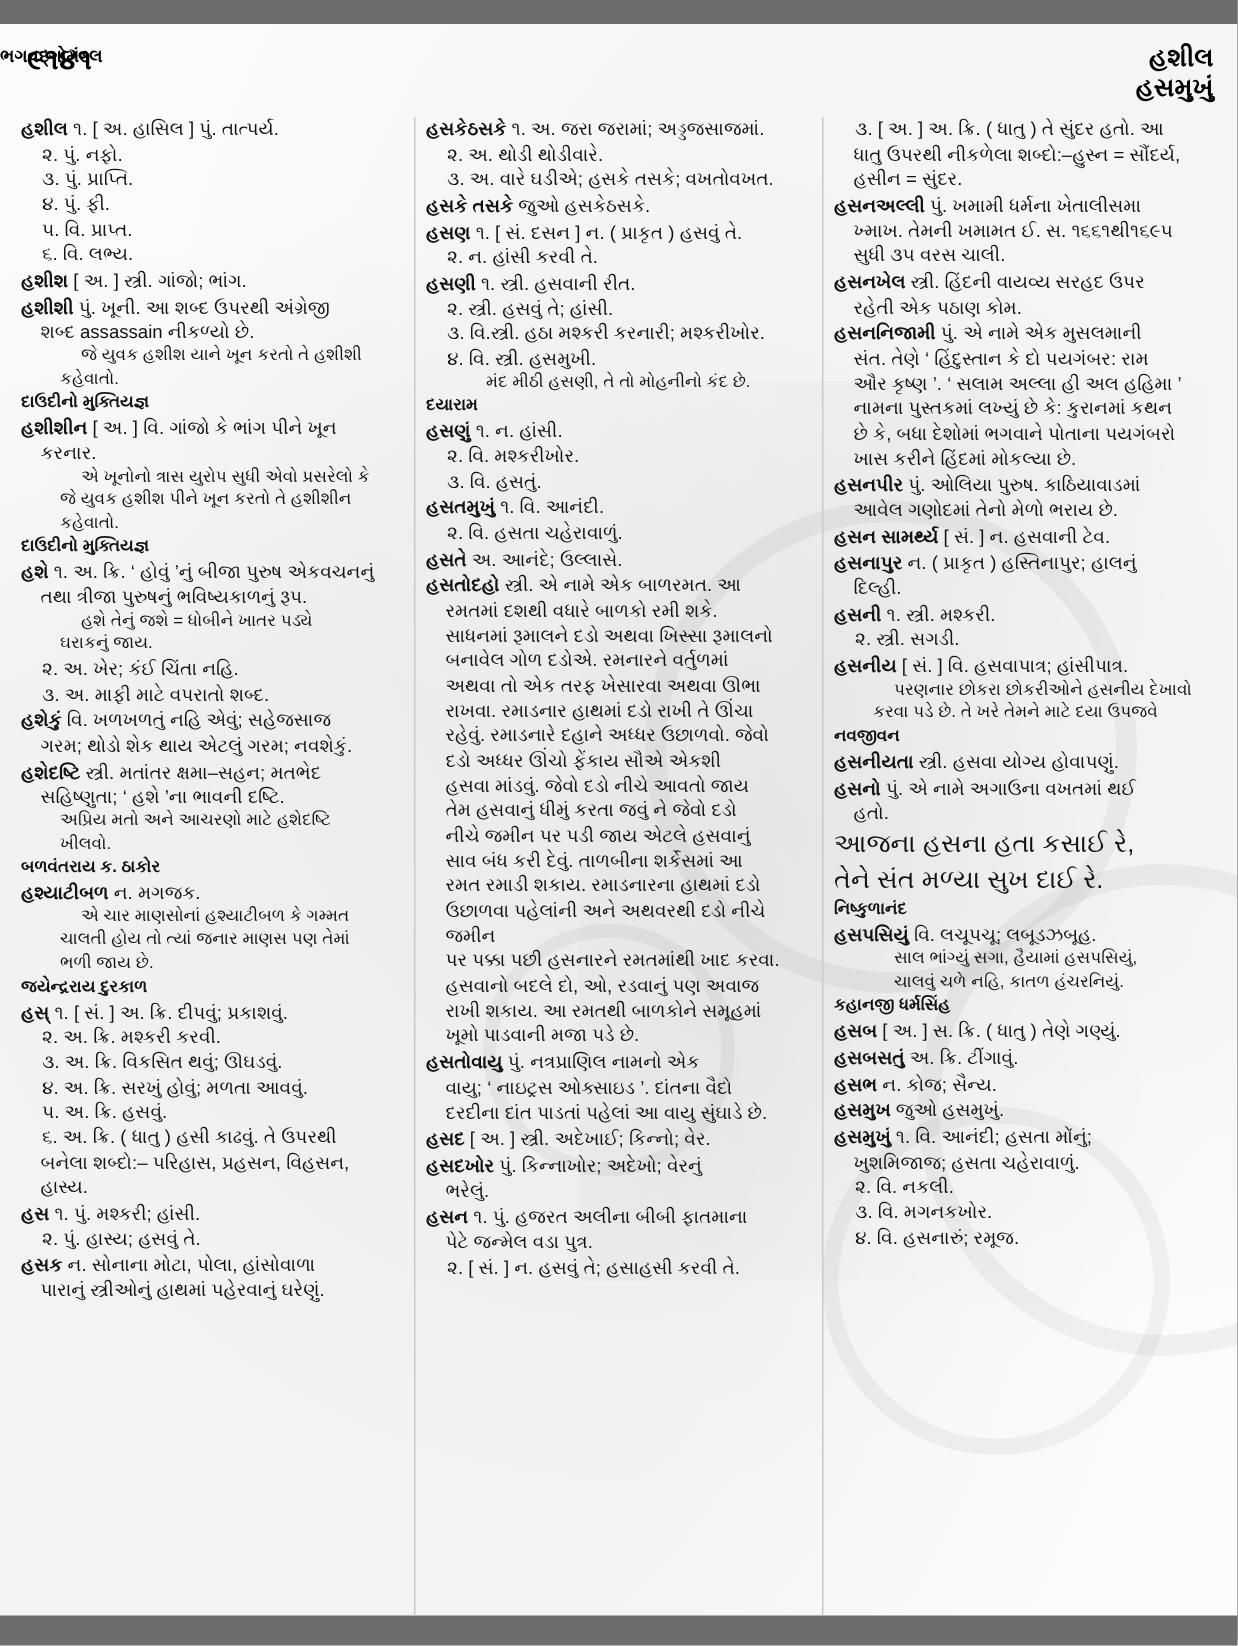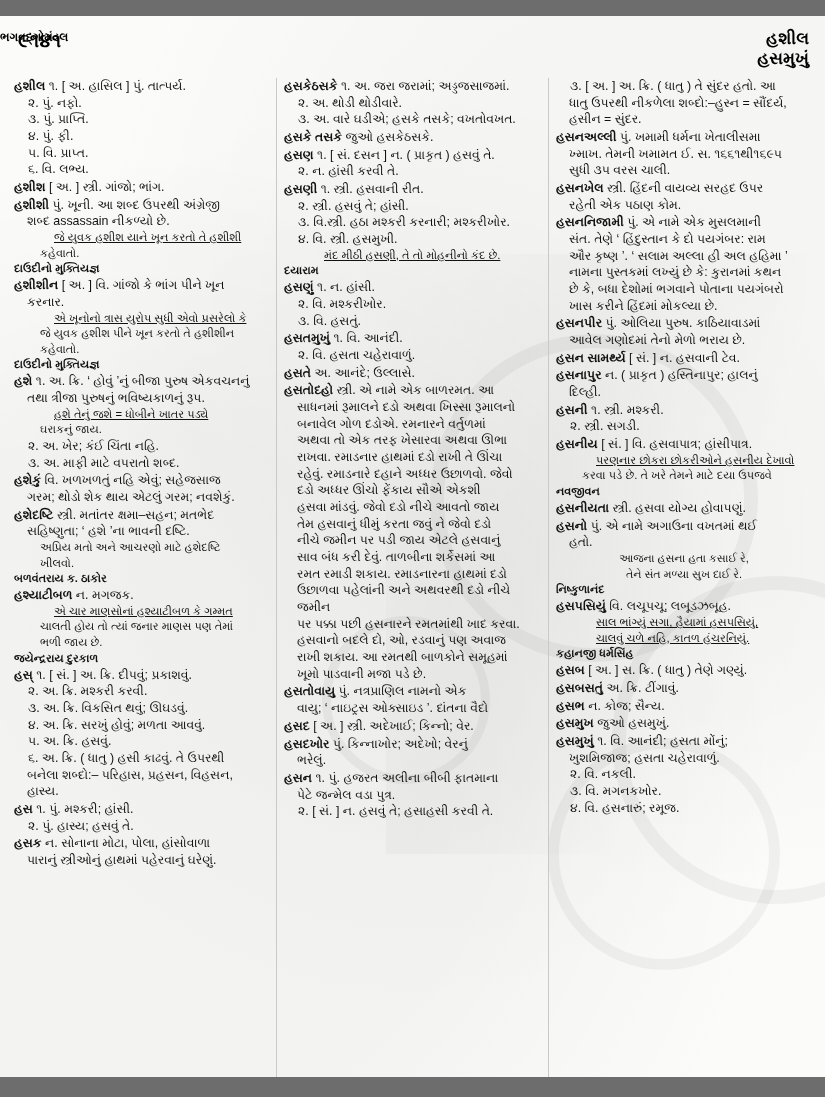--- a/index.html
+++ b/index.html
@@ -50,23 +50,23 @@
   .rule1{left:276px;}
   .rule2{left:548px;}
 
   
   .entry{margin:0 0 1px 0;}
   .ln{margin:0;padding:0 0 0 0;text-indent:0;}
   .hw{font-weight:bold;}
   .sense{padding-left:15px;text-indent:-1px;}
   .cont{padding-left:13px;}
   .quote{padding-left:26px;font-size:11.3px;line-height:1.38;}
-  .quote-ind{padding-left:40px;font-size:11.3px;line-height:1.38;text-decoration:underline;}
+  .quote-ind{padding-left:40px;font-size:11.3px;line-height:1.38;}
   .attrib{text-align:left;font-size:11.2px;font-weight:bold;padding-right:2px;}
-  .verse{text-align:center;font-size:11px;line-height:1.42;}
+  .verse{font-size:17px;line-height:1.42;}
 
   
   .col{text-rendering:optimizeLegibility;}
 </style>
 </head>
 <body>
 
 <div class="page">
 
   <div class="wmband"></div>
@@ -185,40 +185,42 @@
         </div>
         <div class="entry">
           <div class="ln "><span class="hw">હસતમુખું</span> ૧. વિ. આનંદી.</div>
           <div class="ln sense">૨. વિ. હસતા ચહેરાવાળું.</div>
         </div>
         <div class="entry">
           <div class="ln "><span class="hw">હસતે</span> અ. આનંદે; ઉલ્લાસે.</div>
         </div>
         <div class="entry">
           <div class="ln "><span class="hw">હસતોદહો</span> સ્ત્રી. એ નામે એક બાળરમત. આ</div>
+          <div class="ln cont">રમતમાં દશથી વધારે બાળકો રમી શકે.</div>
           <div class="ln cont">સાધનમાં રૂમાલને દડો અથવા ખિસ્સા રૂમાલનો</div>
           <div class="ln cont">બનાવેલ ગોળ દડોએ. રમનારને વર્તુળમાં</div>
           <div class="ln cont">અથવા તો એક તરફ ખેસારવા અથવા ઊભા</div>
           <div class="ln cont">રાખવા. રમાડનાર હાથમાં દડો રાખી તે ઊંચા</div>
           <div class="ln cont">રહેવું. રમાડનારે દહાને અધ્ધર ઉછાળવો. જેવો</div>
           <div class="ln cont">દડો અધ્ધર ઊંચો ફેંકાય સૌએ એકશી</div>
           <div class="ln cont">હસવા માંડવું. જેવો દડો નીચે આવતો જાય</div>
           <div class="ln cont">તેમ હસવાનું ધીમું કરતા જવું ને જેવો દડો</div>
           <div class="ln cont">નીચે જમીન પર પડી જાય એટલે હસવાનું</div>
           <div class="ln cont">સાવ બંધ કરી દેવું. તાળબીના શર્કેસમાં આ</div>
           <div class="ln cont">રમત રમાડી શકાય. રમાડનારના હાથમાં દડો</div>
           <div class="ln cont">ઉછાળવા પહેલાંની અને અથવરથી દડો નીચે જમીન</div>
           <div class="ln cont">પર પક્કા પછી હસનારને રમતમાંથી ખાદ કરવા.</div>
           <div class="ln cont">હસવાનો બદલે દો, ઓ, રડવાનું પણ અવાજ</div>
           <div class="ln cont">રાખી શકાય. આ રમતથી બાળકોને સમૂહમાં</div>
           <div class="ln cont">ખૂમો પાડવાની મજા પડે છે.</div>
         </div>
         <div class="entry">
           <div class="ln "><span class="hw">હસતોવાયુ</span> પું. નત્રપ્રાણિલ નામનો એક</div>
           <div class="ln cont">વાયુ; ‘ નાઇટ્રસ ઓક્સાઇડ ’. દાંતના વૈદો</div>
+          <div class="ln cont">દરદીના દાંત પાડતાં પહેલાં આ વાયુ સુંઘાડે છે.</div>
         </div>
         <div class="entry">
           <div class="ln "><span class="hw">હસદ</span> [ અ. ] સ્ત્રી. અદેખાઈ; કિન્નો; વેર.</div>
         </div>
         <div class="entry">
           <div class="ln "><span class="hw">હસદખોર</span> પું. કિન્નાખોર; અદેખો; વેરનું</div>
           <div class="ln cont">ભરેલું.</div>
         </div>
         <div class="entry">
           <div class="ln "><span class="hw">હસન</span> ૧. પું. હજરત અલીના બીબી ફાતમાના</div>

